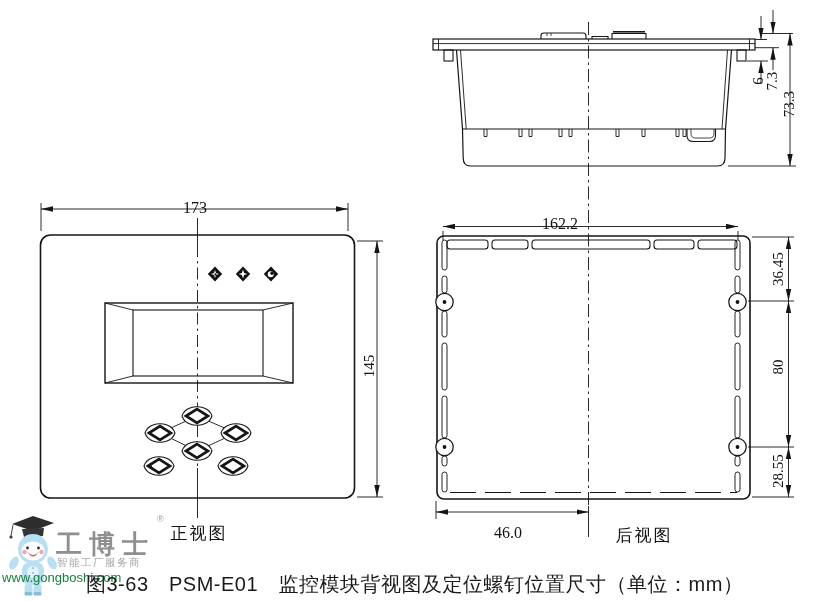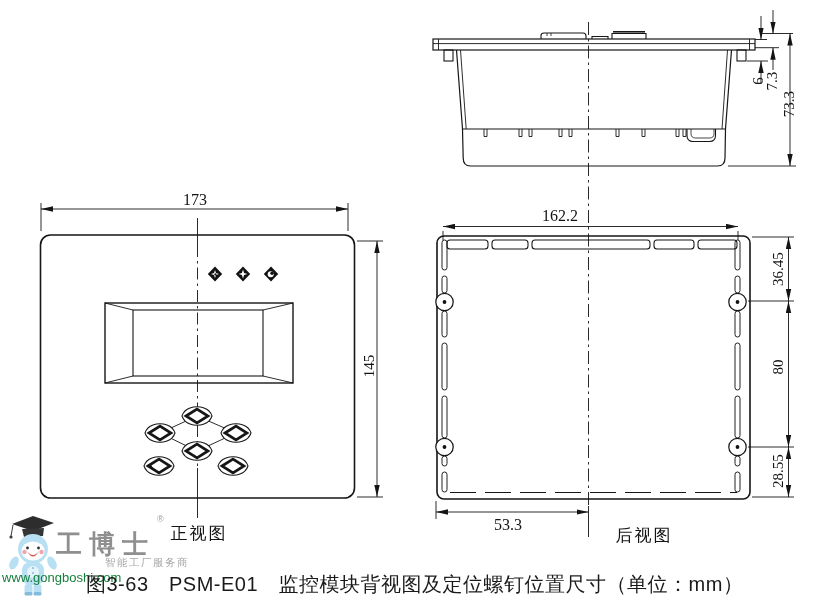--- a/index.html
+++ b/index.html
@@ -1,26 +1,26 @@
 <!DOCTYPE html>
 <html><head>
 <meta charset="utf-8">
 <style>
   html,body{margin:0;padding:0;background:#fff;}
   .stage{position:relative;width:834px;height:601px;background:#ffffff;overflow:hidden;
          font-family:"Liberation Serif",serif;color:#111;}
   svg{position:absolute;left:0;top:0;}
   .lbl{position:absolute;color:#141414;}
-  .dim{font:16px "Liberation Serif",serif;text-align:center;}
+  .dim{font:16px "Liberation Serif",serif;text-align:center;margin-top:8px;}
   .vdim{font:15px "Liberation Serif",serif;text-align:center;transform:rotate(-90deg);}
   .viewlabel{font:17px "Liberation Serif",serif;text-align:center;letter-spacing:2px;}
   .caption{font:20px "Liberation Sans",sans-serif;letter-spacing:0.5px;color:#1a1a1a;white-space:nowrap;}
   .wm-brand{font:bold 26px "Liberation Serif",serif;color:#8f8f8f;letter-spacing:7px;white-space:nowrap;}
   .wm-reg{font:9px "Liberation Sans",sans-serif;color:#9a9a9a;}
-  .wm-tag{font:10.5px "Liberation Sans",sans-serif;color:#a8a8a8;letter-spacing:1.5px;white-space:nowrap;margin-left:48px;}
+  .wm-tag{font:10.5px "Liberation Sans",sans-serif;color:#a8a8a8;letter-spacing:1.5px;white-space:nowrap;}
   .wm-url{font:13px "Liberation Sans",sans-serif;color:#15803d;white-space:nowrap;}
 </style>
 </head>
 <body>
 
 <div class="stage">
 
 <svg width="834" height="601" viewBox="0 0 834 601">
   <defs>
     <marker id="ar" viewBox="0 0 12 6" refX="12" refY="3" markerWidth="12" markerHeight="6" markerUnits="userSpaceOnUse" orient="auto-start-reverse">
@@ -228,21 +228,21 @@
   <div class="lbl vdim" style="left:347px;top:357px;width:44px;height:18px;line-height:18px;">145</div>
 
   <div class="lbl vdim" style="left:744px;top:72px;width:28px;height:18px;line-height:18px;">6</div>
   <div class="lbl vdim" style="left:755px;top:72px;width:34px;height:18px;line-height:18px;">7.3</div>
   <div class="lbl vdim" style="left:768px;top:95px;width:42px;height:18px;line-height:18px;">73.3</div>
 
   <div class="lbl dim" style="left:525px;top:207px;width:70px;text-align:center;">162.2</div>
   <div class="lbl vdim" style="left:753px;top:260px;width:50px;height:18px;line-height:18px;">36.45</div>
   <div class="lbl vdim" style="left:764px;top:358px;width:28px;height:18px;line-height:18px;">80</div>
   <div class="lbl vdim" style="left:753px;top:462px;width:50px;height:18px;line-height:18px;">28.55</div>
-  <div class="lbl dim" style="left:478px;top:516px;width:60px;">53.3</div>
+  <div class="lbl dim" style="left:478px;top:516px;width:60px;">46.0</div>
 
   <div class="lbl viewlabel" style="left:599px;top:524px;width:90px;">后视图</div>
   <div class="lbl viewlabel" style="left:154px;top:522px;width:90px;">正视图</div>
 
   <div class="lbl wm-url" style="left:2px;top:570px;">www.gongboshi.com</div>
   <div class="lbl wm-brand" style="left:56px;top:527px;">工博士</div>
   <div class="lbl wm-reg" style="left:157px;top:514px;">®</div>
   <div class="lbl wm-tag" style="left:57px;top:556px;">智能工厂服务商</div>
 
   <div class="lbl caption" style="left:86px;top:571px;">图3-63　PSM-E01　监控模块背视图及定位螺钉位置尺寸（单位：mm）</div>

